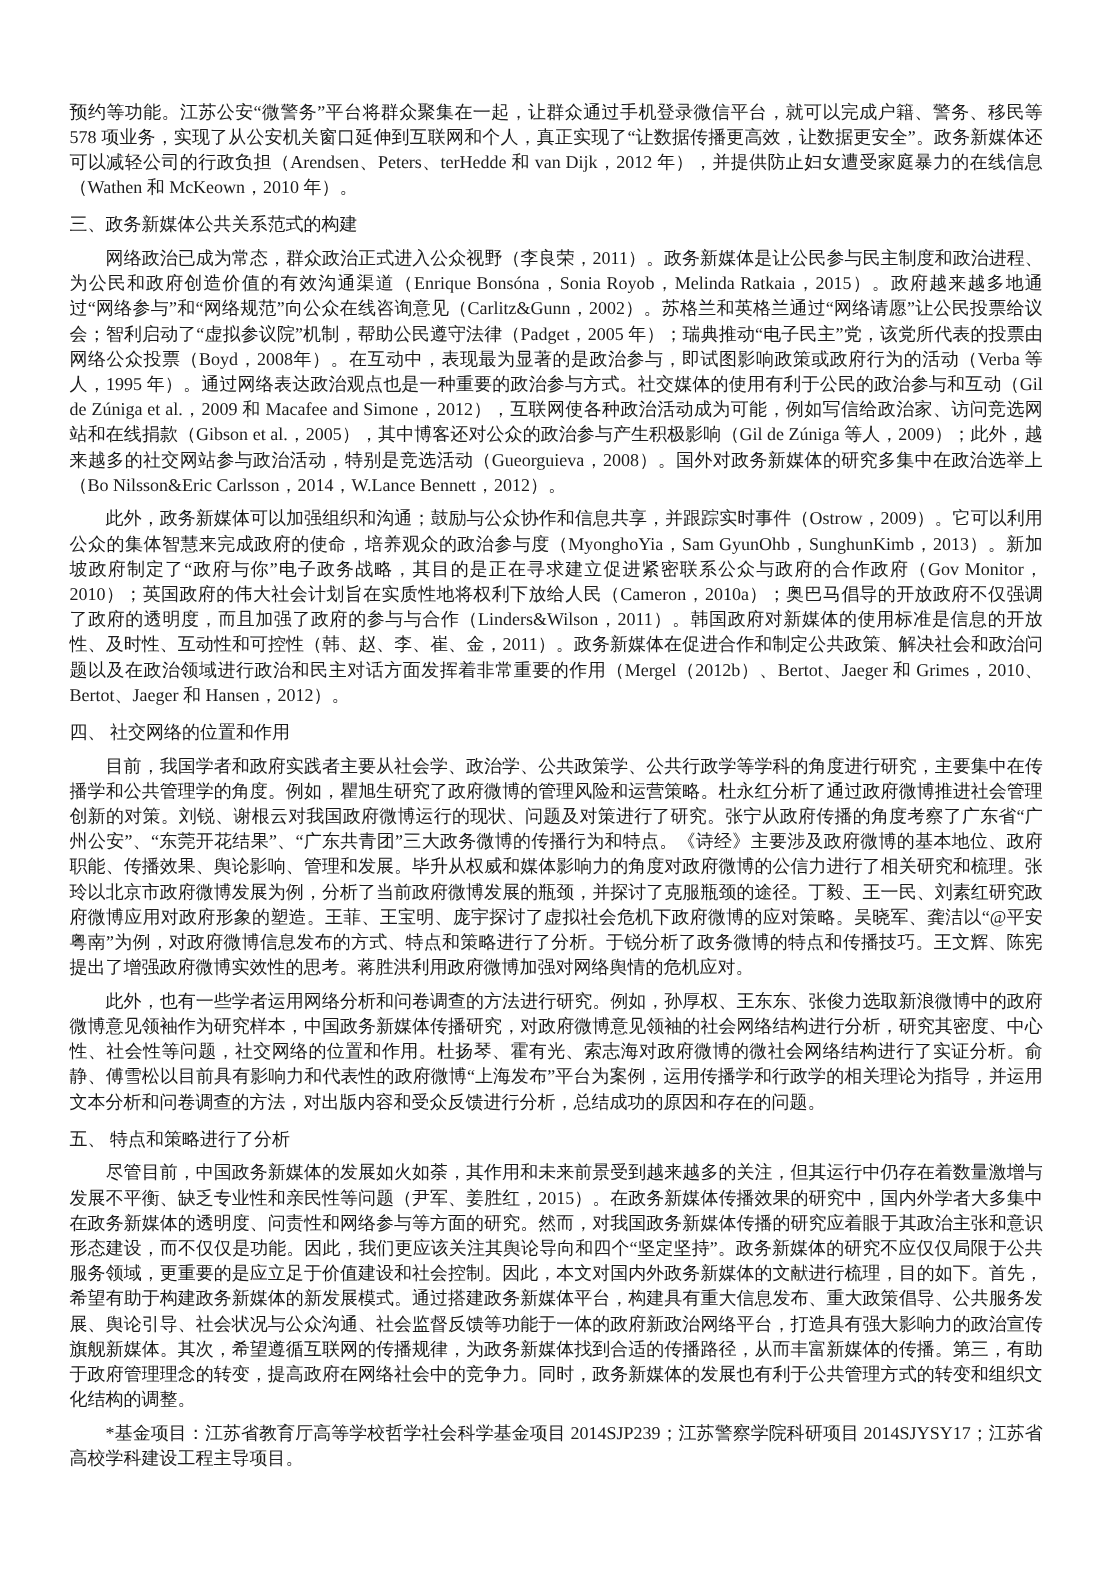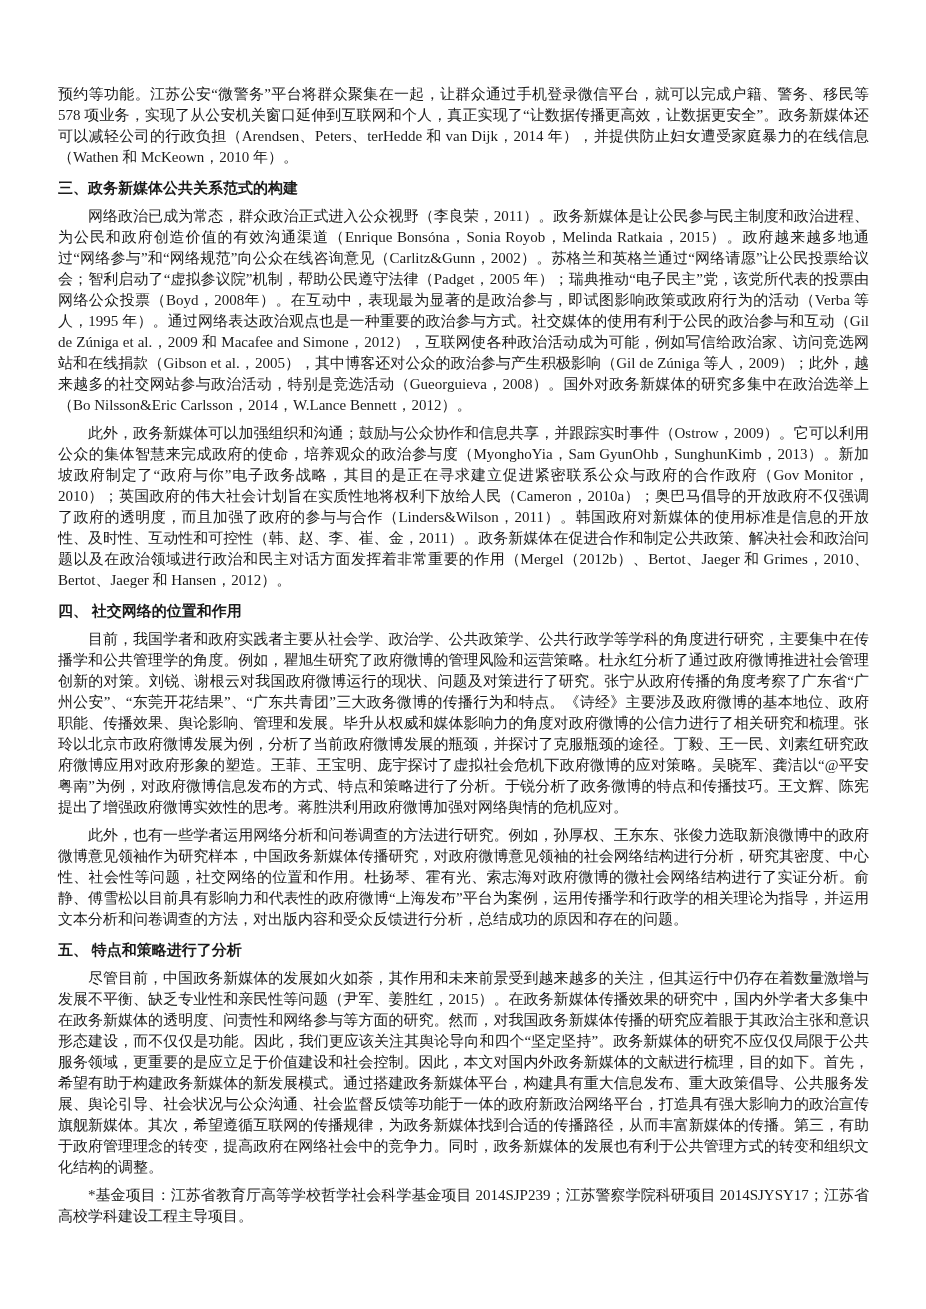--- a/index.html
+++ b/index.html
@@ -21,31 +21,31 @@
     text-align: justify;
   }
   .para {
     margin: 0 0 7px 0;
     text-indent: 2em;
   }
   .noindent { text-indent: 0; }
   .tight { margin-bottom: 0; }
   .heading {
     font-size: 15px;
-    font-weight: bold;
+    font-weight: normal;
     margin: 10px 0 7px 0;
     text-align: left;
     text-indent: 0;
   }
 </style>
 </head>
 <body>
 
 <div class="page">
-  <p class="para noindent">预约等功能。江苏公安“微警务”平台将群众聚集在一起，让群众通过手机登录微信平台，就可以完成户籍、警务、移民等 578 项业务，实现了从公安机关窗口延伸到互联网和个人，真正实现了“让数据传播更高效，让数据更安全”。政务新媒体还可以减轻公司的行政负担（Arendsen、Peters、terHedde 和 van Dijk，2014 年），并提供防止妇女遭受家庭暴力的在线信息（Wathen 和 McKeown，2010 年）。</p>
+  <p class="para noindent">预约等功能。江苏公安“微警务”平台将群众聚集在一起，让群众通过手机登录微信平台，就可以完成户籍、警务、移民等 578 项业务，实现了从公安机关窗口延伸到互联网和个人，真正实现了“让数据传播更高效，让数据更安全”。政务新媒体还可以减轻公司的行政负担（Arendsen、Peters、terHedde 和 van Dijk，2012 年），并提供防止妇女遭受家庭暴力的在线信息（Wathen 和 McKeown，2010 年）。</p>
 
 
 
   <h2 class="heading">三、政务新媒体公共关系范式的构建</h2>
 
   <p class="para">网络政治已成为常态，群众政治正式进入公众视野（李良荣，2011）。政务新媒体是让公民参与民主制度和政治进程、为公民和政府创造价值的有效沟通渠道（Enrique Bonsóna，Sonia Royob，Melinda Ratkaia，2015）。政府越来越多地通过“网络参与”和“网络规范”向公众在线咨询意见（Carlitz&amp;Gunn，2002）。苏格兰和英格兰通过“网络请愿”让公民投票给议会；智利启动了“虚拟参议院”机制，帮助公民遵守法律（Padget，2005 年）；瑞典推动“电子民主”党，该党所代表的投票由网络公众投票（Boyd，2008年）。在互动中，表现最为显著的是政治参与，即试图影响政策或政府行为的活动（Verba 等人，1995 年）。通过网络表达政治观点也是一种重要的政治参与方式。社交媒体的使用有利于公民的政治参与和互动（Gil de Zúniga et al.，2009 和 Macafee and Simone，2012），互联网使各种政治活动成为可能，例如写信给政治家、访问竞选网站和在线捐款（Gibson et al.，2005），其中博客还对公众的政治参与产生积极影响（Gil de Zúniga 等人，2009）；此外，越来越多的社交网站参与政治活动，特别是竞选活动（Gueorguieva，2008）。国外对政务新媒体的研究多集中在政治选举上（Bo Nilsson&amp;Eric Carlsson，2014，W.Lance Bennett，2012）。</p>
 
   <p class="para">此外，政务新媒体可以加强组织和沟通；鼓励与公众协作和信息共享，并跟踪实时事件（Ostrow，2009）。它可以利用公众的集体智慧来完成政府的使命，培养观众的政治参与度（MyonghoYia，Sam GyunOhb，SunghunKimb，2013）。新加坡政府制定了“政府与你”电子政务战略，其目的是正在寻求建立促进紧密联系公众与政府的合作政府（Gov Monitor，2010）；英国政府的伟大社会计划旨在实质性地将权利下放给人民（Cameron，2010a）；奥巴马倡导的开放政府不仅强调了政府的透明度，而且加强了政府的参与与合作（Linders&amp;Wilson，2011）。韩国政府对新媒体的使用标准是信息的开放性、及时性、互动性和可控性（韩、赵、李、崔、金，2011）。政务新媒体在促进合作和制定公共政策、解决社会和政治问题以及在政治领域进行政治和民主对话方面发挥着非常重要的作用（Mergel（2012b）、Bertot、Jaeger 和 Grimes，2010、Bertot、Jaeger 和 Hansen，2012）。</p>
 
   <h2 class="heading">四、 社交网络的位置和作用</h2>

